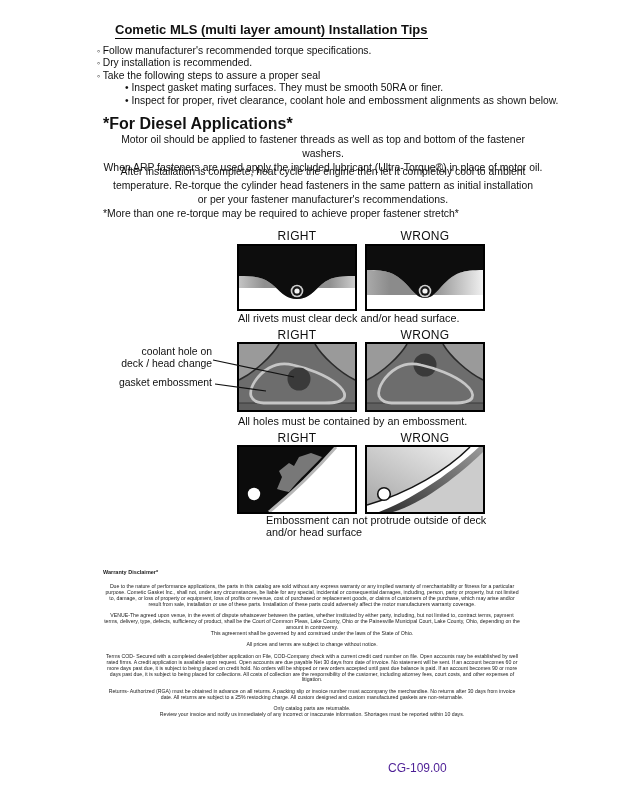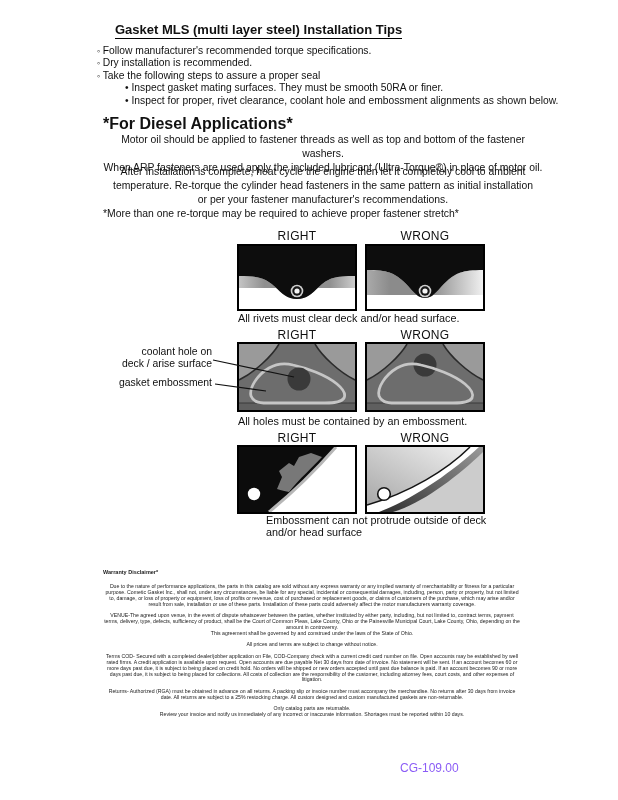--- a/index.html
+++ b/index.html
@@ -28,28 +28,28 @@
 
   .sidelabel{position:absolute;left:98px;width:114px;text-align:right;
              font-size:10.4px;line-height:11.5px;color:#101010;}
   .pointer-svg{position:absolute;left:96px;top:340px;}
 
   .legal{position:absolute;left:103px;top:570px;width:418px;font-size:5.2px;
          line-height:5.9px;color:#222;}
   .legal h4{margin:0 0 8px 0;font-size:5.5px;}
   .legal p{margin:0 0 5.6px 0;}
 
-  .footer-code{position:absolute;left:400px;top:761px;font-size:12px;color:#8b5cf6;}
+  .footer-code{position:absolute;left:388px;top:761px;font-size:12px;color:#4c1d95;}
 </style>
 </head>
 <body>
 
 <div class="page">
 
-  <div class="title">Gasket MLS (multi layer steel) Installation Tips</div>
+  <div class="title">Cometic MLS (multi layer amount) Installation Tips</div>
 
   <div class="bullets">
     <div class="bl lvl1">Follow manufacturer's recommended torque specifications.</div>
     <div class="bl lvl1">Dry installation is recommended.</div>
     <div class="bl lvl1">Take the following steps to assure a proper seal</div>
     <div class="bl lvl2">Inspect gasket mating surfaces.  They must be smooth 50RA or finer.</div>
     <div class="bl lvl2">Inspect for proper, rivet clearance, coolant hole and embossment alignments as shown below.</div>
   </div>
 
   <div class="diesel-head">*For Diesel Applications*</div>
@@ -101,21 +101,21 @@
     </svg>
   </div>
 
   <div class="caption" style="left:238px;top:313px;">All rivets must clear deck and/or head surface.</div>
 
   <div class="dlabel" style="left:237px;top:328px;">RIGHT</div>
   <div class="dlabel" style="left:365px;top:328px;">WRONG</div>
 
   <div class="sidelabel" style="top:346px;">
     <div>coolant hole on</div>
-    <div>deck / arise surface</div>
+    <div>deck / head change</div>
   </div>
   <div class="sidelabel" style="top:377px;">gasket embossment</div>
 
   <div class="dbox2" style="left:237px;top:342px;">
     <svg width="116" height="66" viewBox="0 0 116 66">
       <rect width="116" height="66" fill="#6d6d6d"></rect>
       <path d="M0,0 H40 C33,12 16,28 0,36 Z" fill="#9a9a9a"></path>
       <path d="M116,0 H76 C83,12 100,28 116,36 Z" fill="#9a9a9a"></path>
       <path d="M40,0 C33,12 16,28 0,36" stroke="#2b2b2b" stroke-width="1.6" fill="none"></path>
       <path d="M76,0 C83,12 100,28 116,36" stroke="#2b2b2b" stroke-width="1.6" fill="none"></path>

